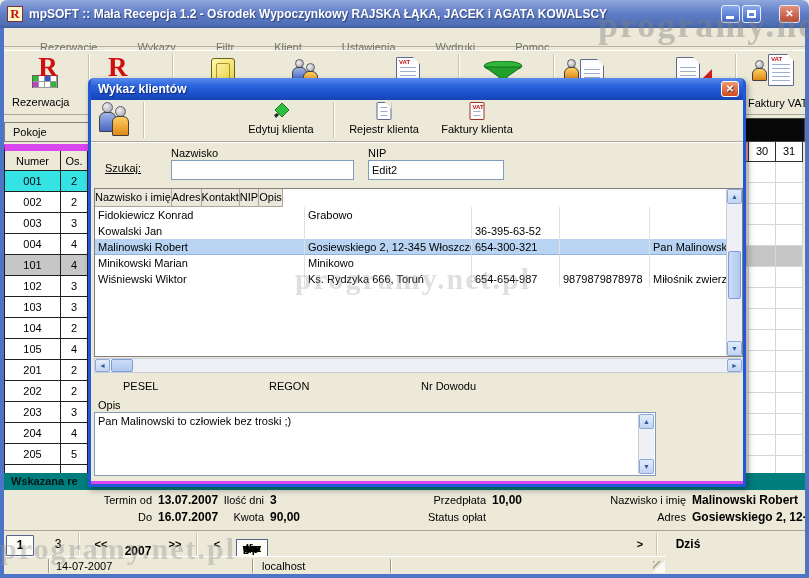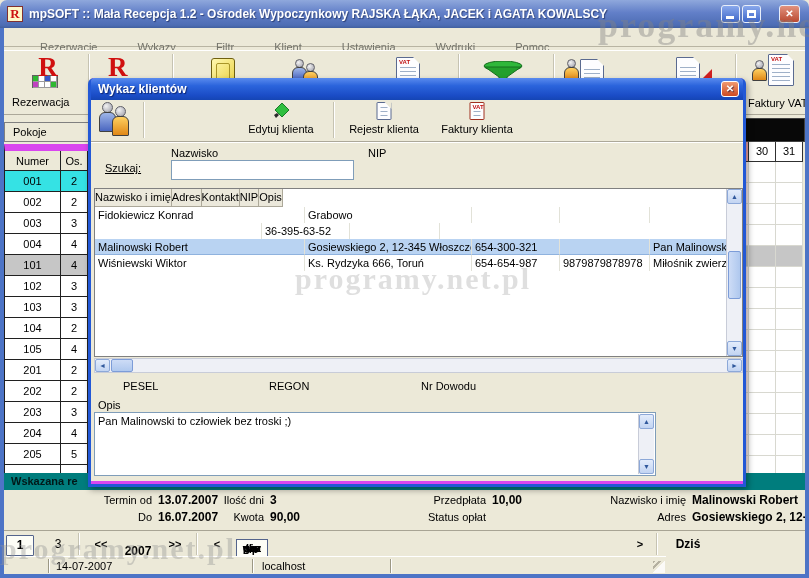--- a/index.html
+++ b/index.html
@@ -560,50 +560,59 @@
           </span>
         <span class="cap">Faktury klienta</span>
       </div>
     </div>
     <div class="dlg-hr"></div>
 
     <span class="search-lbl" style="left:14px;top:62px;"><u>Szukaj:</u></span>
     <span class="search-lbl" style="left:80px;top:47px;">Nazwisko</span>
     <input class="txt-input" style="left: 80px; top: 60px; width: 183px;" value="">
     <span class="search-lbl" style="left:277px;top:47px;">NIP</span>
+    <input class="txt-input" style="left: 277px; top: 60px; width: 136px;" value="Edit2">
 
     <div class="ctable">
       <div class="chead">
         <div class="chcell">Nazwisko i imię</div>
           <div class="chcell">Adres</div>
           <div class="chcell">Kontakt</div>
           <div class="chcell">NIP</div>
           <div class="chcell">Opis</div>
       </div>
       <div class="crow">
           <div class="ccell w1">Fidokiewicz Konrad</div>
           <div class="ccell w2">Grabowo</div>
           <div class="ccell w3"></div>
           <div class="ccell w4"></div>
           <div class="ccell w5"></div>
         </div>
         <div class="crow">
+          <div class="ccell w1">Kowalski Jan</div>
           <div class="ccell w2"></div>
           <div class="ccell w3">36-395-63-52</div>
           <div class="ccell w4"></div>
           <div class="ccell w5"></div>
         </div>
         <div class="crow selected">
           <div class="ccell w1">Malinowski Robert</div>
           <div class="ccell w2">Gosiewskiego 2, 12-345 Włoszczo</div>
           <div class="ccell w3">654-300-321</div>
           <div class="ccell w4"></div>
           <div class="ccell w5">Pan Malinowsk</div>
         </div>
         <div class="crow">
+          <div class="ccell w1">Minikowski Marian</div>
+          <div class="ccell w2">Minikowo</div>
+          <div class="ccell w3"></div>
+          <div class="ccell w4"></div>
+          <div class="ccell w5"></div>
+        </div>
+        <div class="crow">
           <div class="ccell w1">Wiśniewski Wiktor</div>
           <div class="ccell w2">Ks. Rydzyka 666, Toruń</div>
           <div class="ccell w3">654-654-987</div>
           <div class="ccell w4">9879879878978</div>
           <div class="ccell w5">Miłośnik zwierz</div>
         </div>
       <div class="vscroll" style="top:0;bottom:0;">
         <span class="sbtn up">▲</span>
         <span class="thumb" style="top:62px;height:48px;"></span>
         <span class="sbtn down">▼</span>

